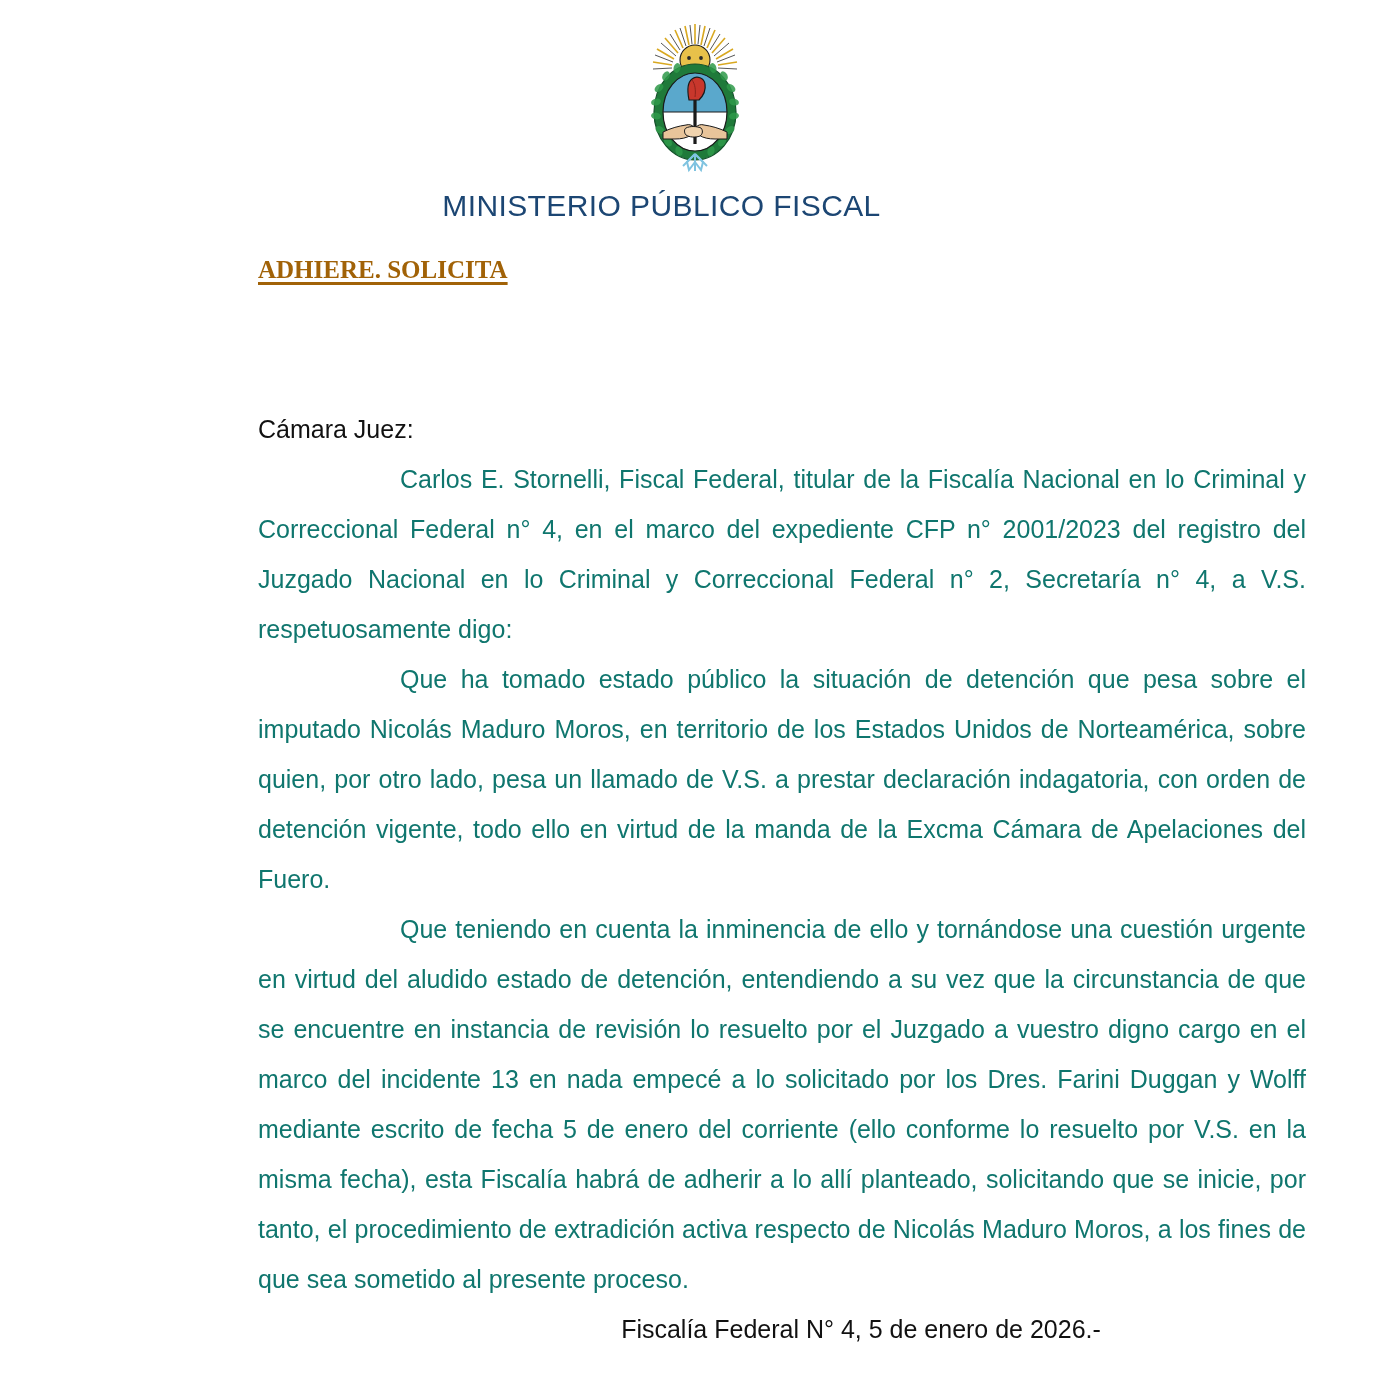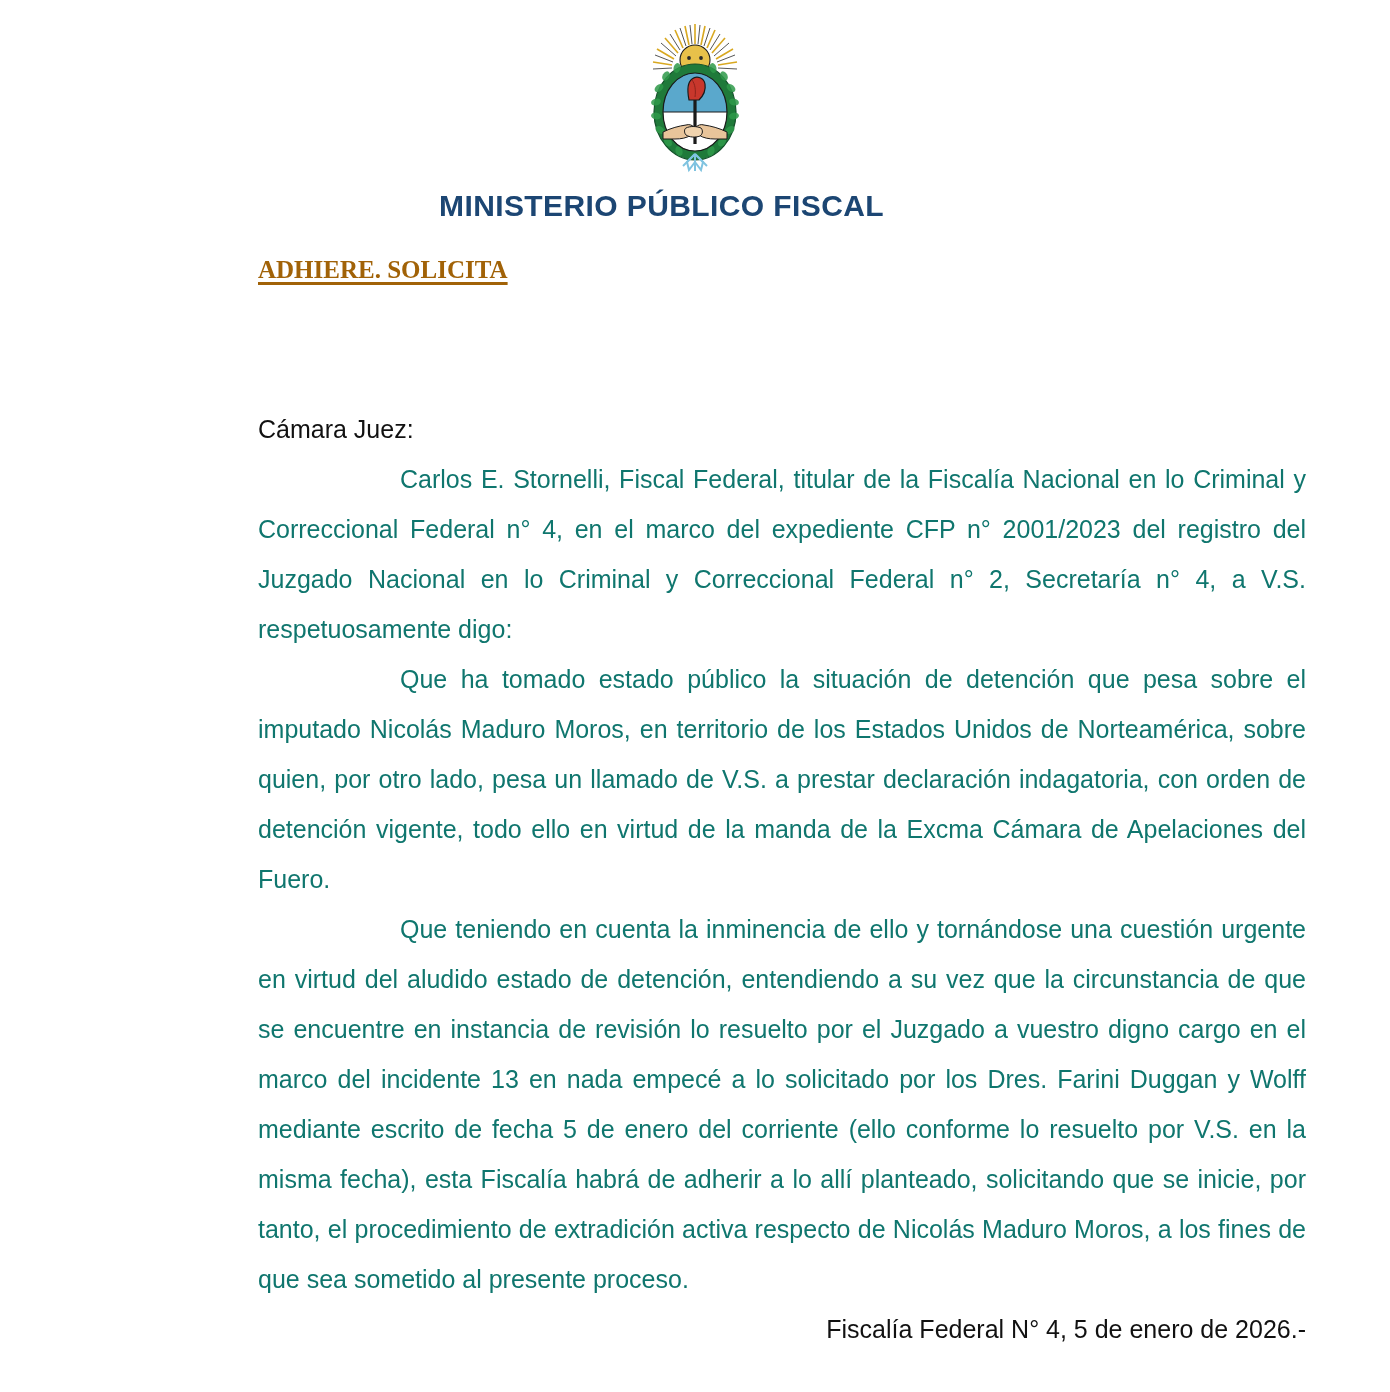--- a/index.html
+++ b/index.html
@@ -39,21 +39,21 @@
     display: block;
   }
 
   .org-title {
     position: absolute;
     left: 0;
     top: 189px;
     width: 1323px;
     text-align: center;
     font-size: 30px;
-    font-weight: bold;
+    font-weight: normal;
     letter-spacing: 0.4px;
     color: #1c4673;
     font-family: "Liberation Sans", "DejaVu Sans", sans-serif;
   }
 
   
   .doc-heading {
     position: absolute;
     left: 258px;
     top: 256px;
@@ -93,21 +93,21 @@
     text-indent: 142px;
     margin: 0;
     font-family: "Liberation Sans", "DejaVu Sans", sans-serif;
     hyphens: none;
   }
 
   .closing {
     font-size: 25px;
     line-height: 50px;
     color: #111111;
-    text-align: right;
+    text-align: center;
     text-indent: 158px;
     margin: 0;
     font-family: "Liberation Sans", "DejaVu Sans", sans-serif;
   }
 </style>
 </head>
 <body>
 
 <div class="page">
 

